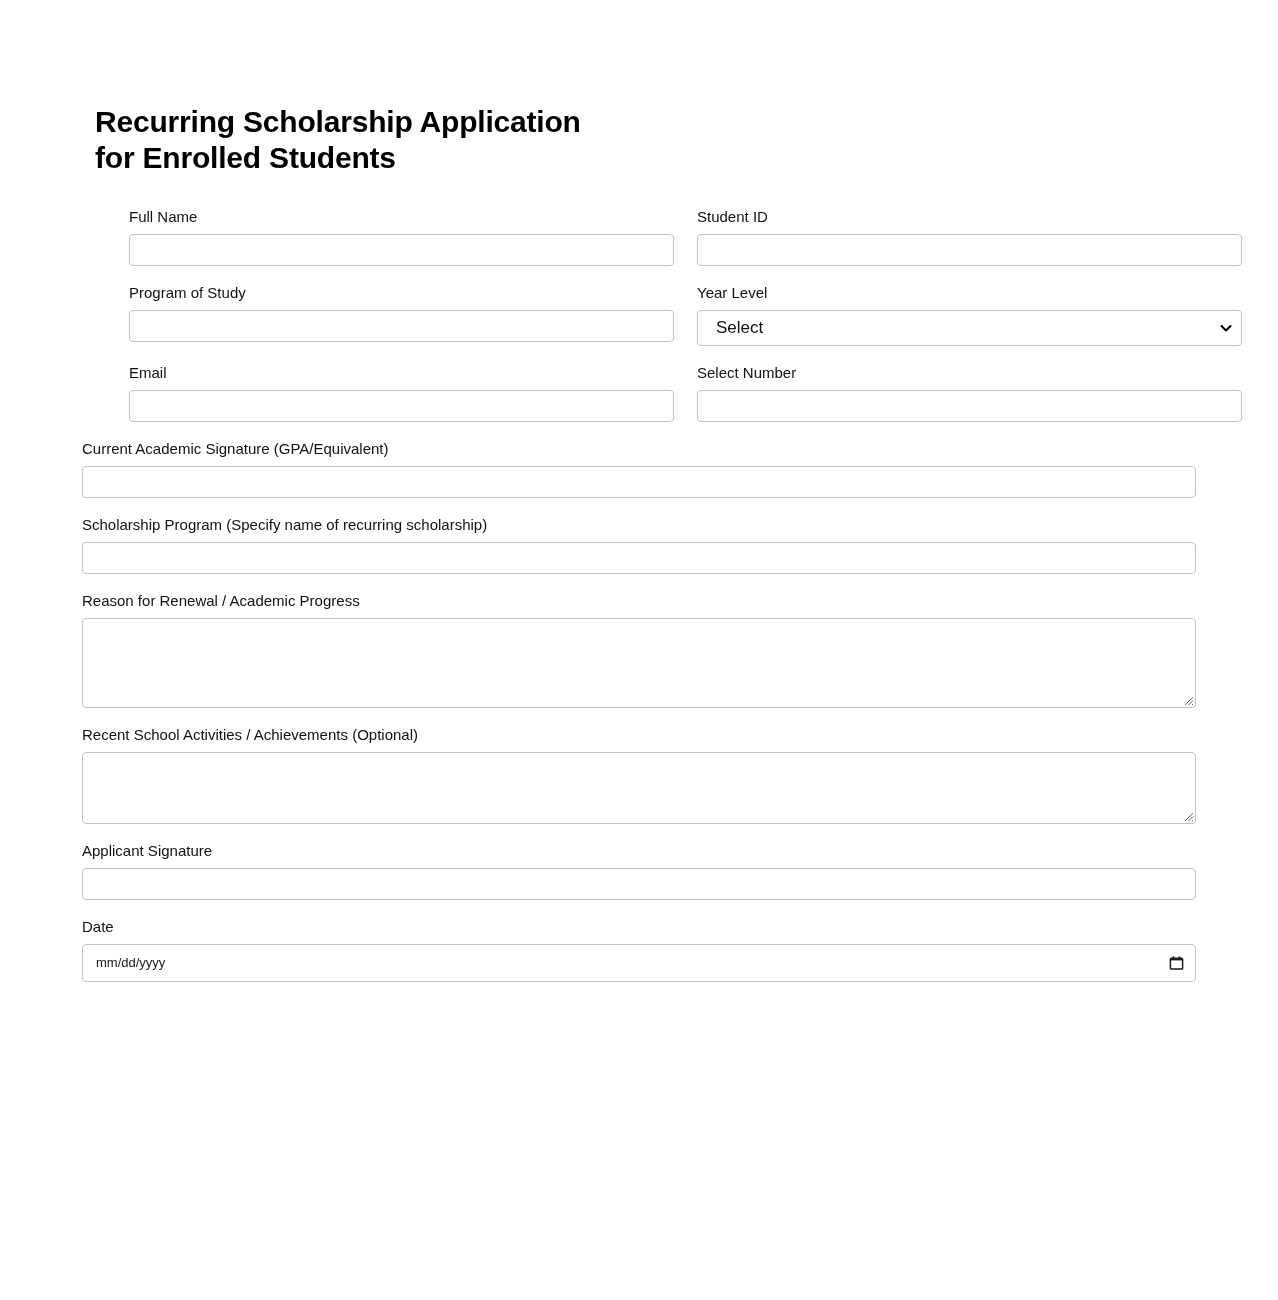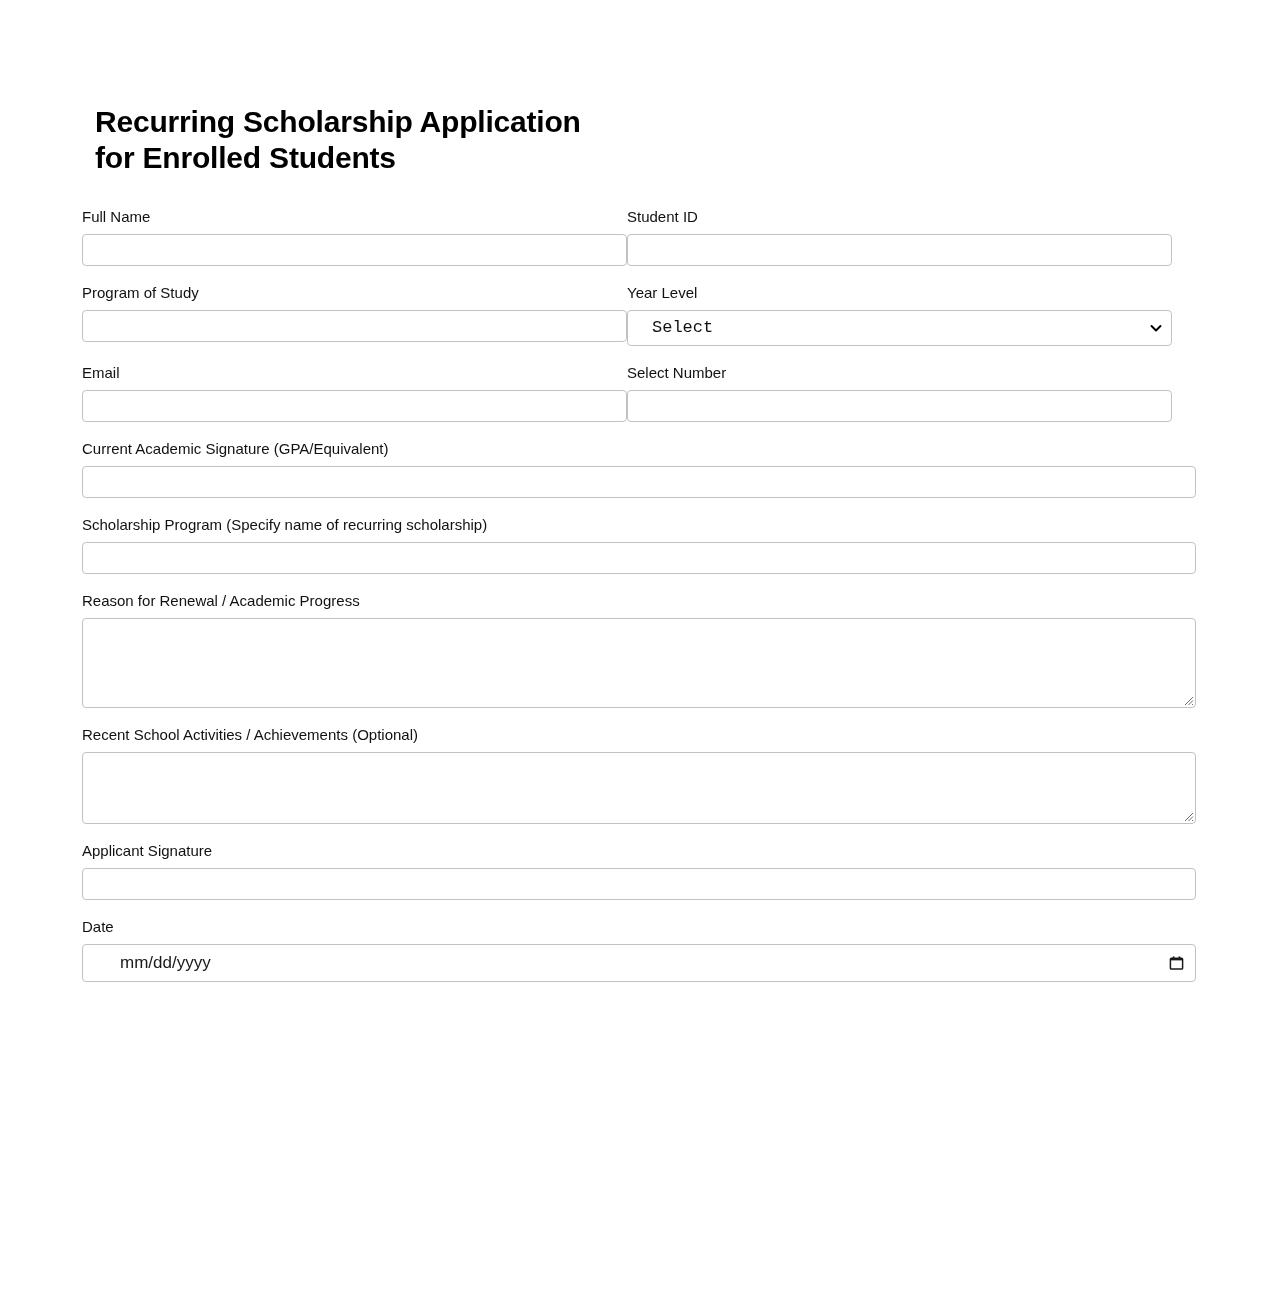--- a/index.html
+++ b/index.html
@@ -32,21 +32,23 @@
     font-size: 30px;
     line-height: 36px;
     font-weight: bold;
     letter-spacing: -0.2px;
     color: #000000;
     margin: 0 0 32px 13px;
     max-width: 560px;
   }
   .row {
     display: flex;
+    gap: 23px;
     margin-bottom: 0;
+    margin-left: 47px;
   }
   .field {
     margin-bottom: 18px;
   }
   .field.half {
     width: 545px;
     flex: 0 0 545px;
   }
   .field.full {
     width: 1114px;
@@ -71,22 +73,22 @@
     background: #ffffff;
     border: 1px solid #c2c2c2;
     border-radius: 4px;
     outline: none;
   }
   .select-input {
     display: block;
     box-sizing: border-box;
     width: 100%;
     height: 36px;
-    padding: 4px 28px 4px 24px;
-    font-family: Liberation Mono, monospace;
+    padding: 4px 28px 4px 18px;
+    font-family: Liberation Sans, sans-serif;
     font-size: 17px;
     line-height: 26px;
     color: #111111;
     background-color: #ffffff;
     border: 1px solid #c2c2c2;
     border-radius: 4px;
     outline: none;
     -webkit-appearance: none;
     -moz-appearance: none;
     appearance: none;
@@ -148,26 +150,25 @@
     background: #ffffff;
     border: 1px solid #c2c2c2;
     border-radius: 4px;
     outline: none;
   }
   .date-placeholder {
     position: absolute;
     left: 14px;
     top: 50%;
     transform: translateY(-50%);
-    font-size: 17px;
+    font-size: 13px;
     line-height: 20px;
     color: #1a1a1a;
     pointer-events: none;
     white-space: nowrap;
-    margin-left: 24px;
   }
   .calendar-icon {
     position: absolute;
     right: 12px;
     top: 50%;
     transform: translateY(-50%);
     width: 15px;
     height: 15px;
     pointer-events: none;
   }

